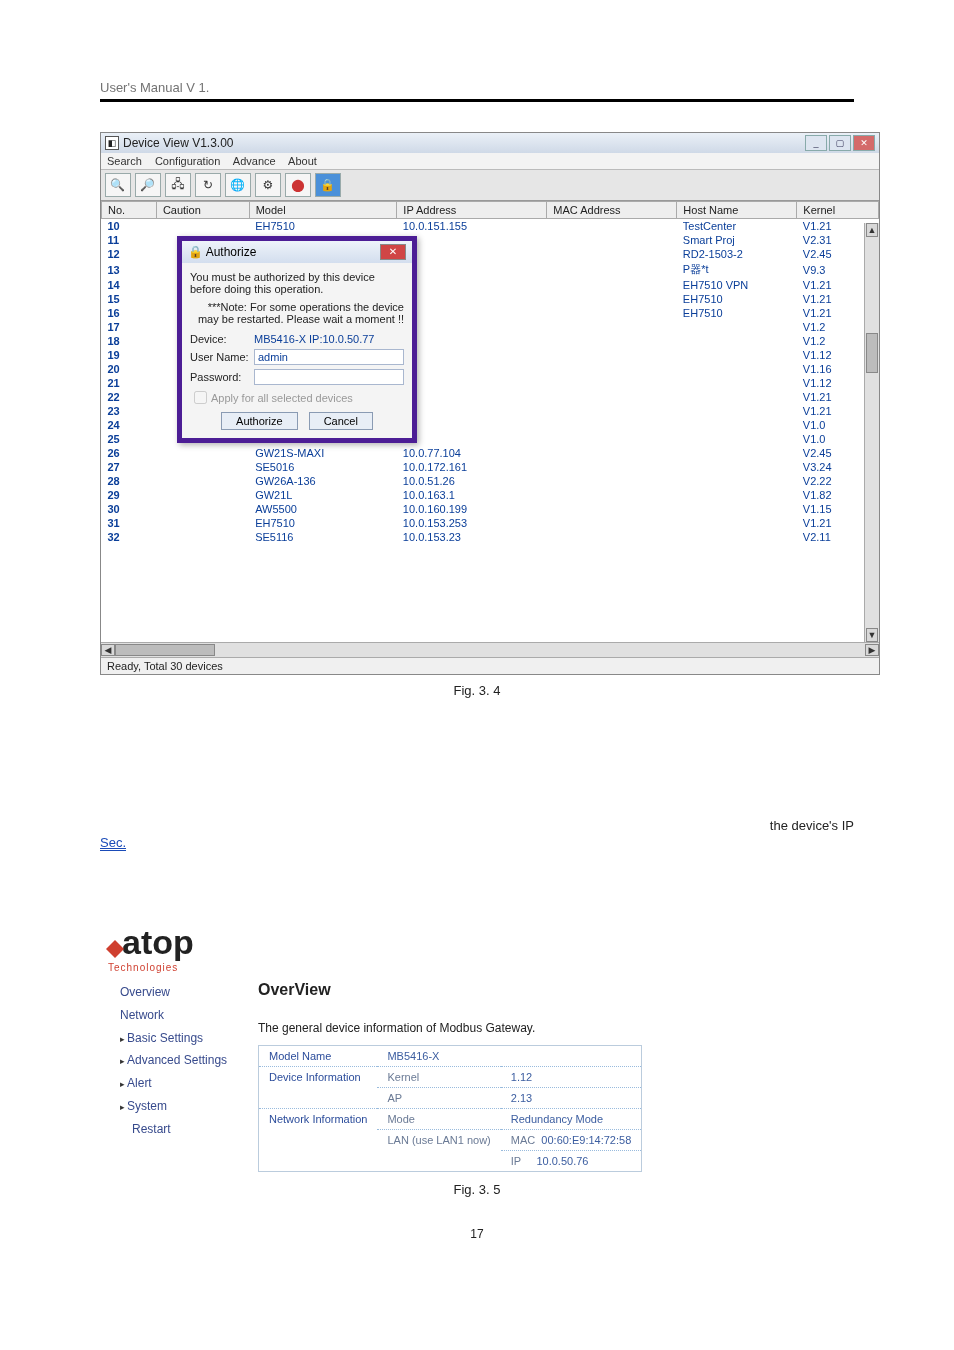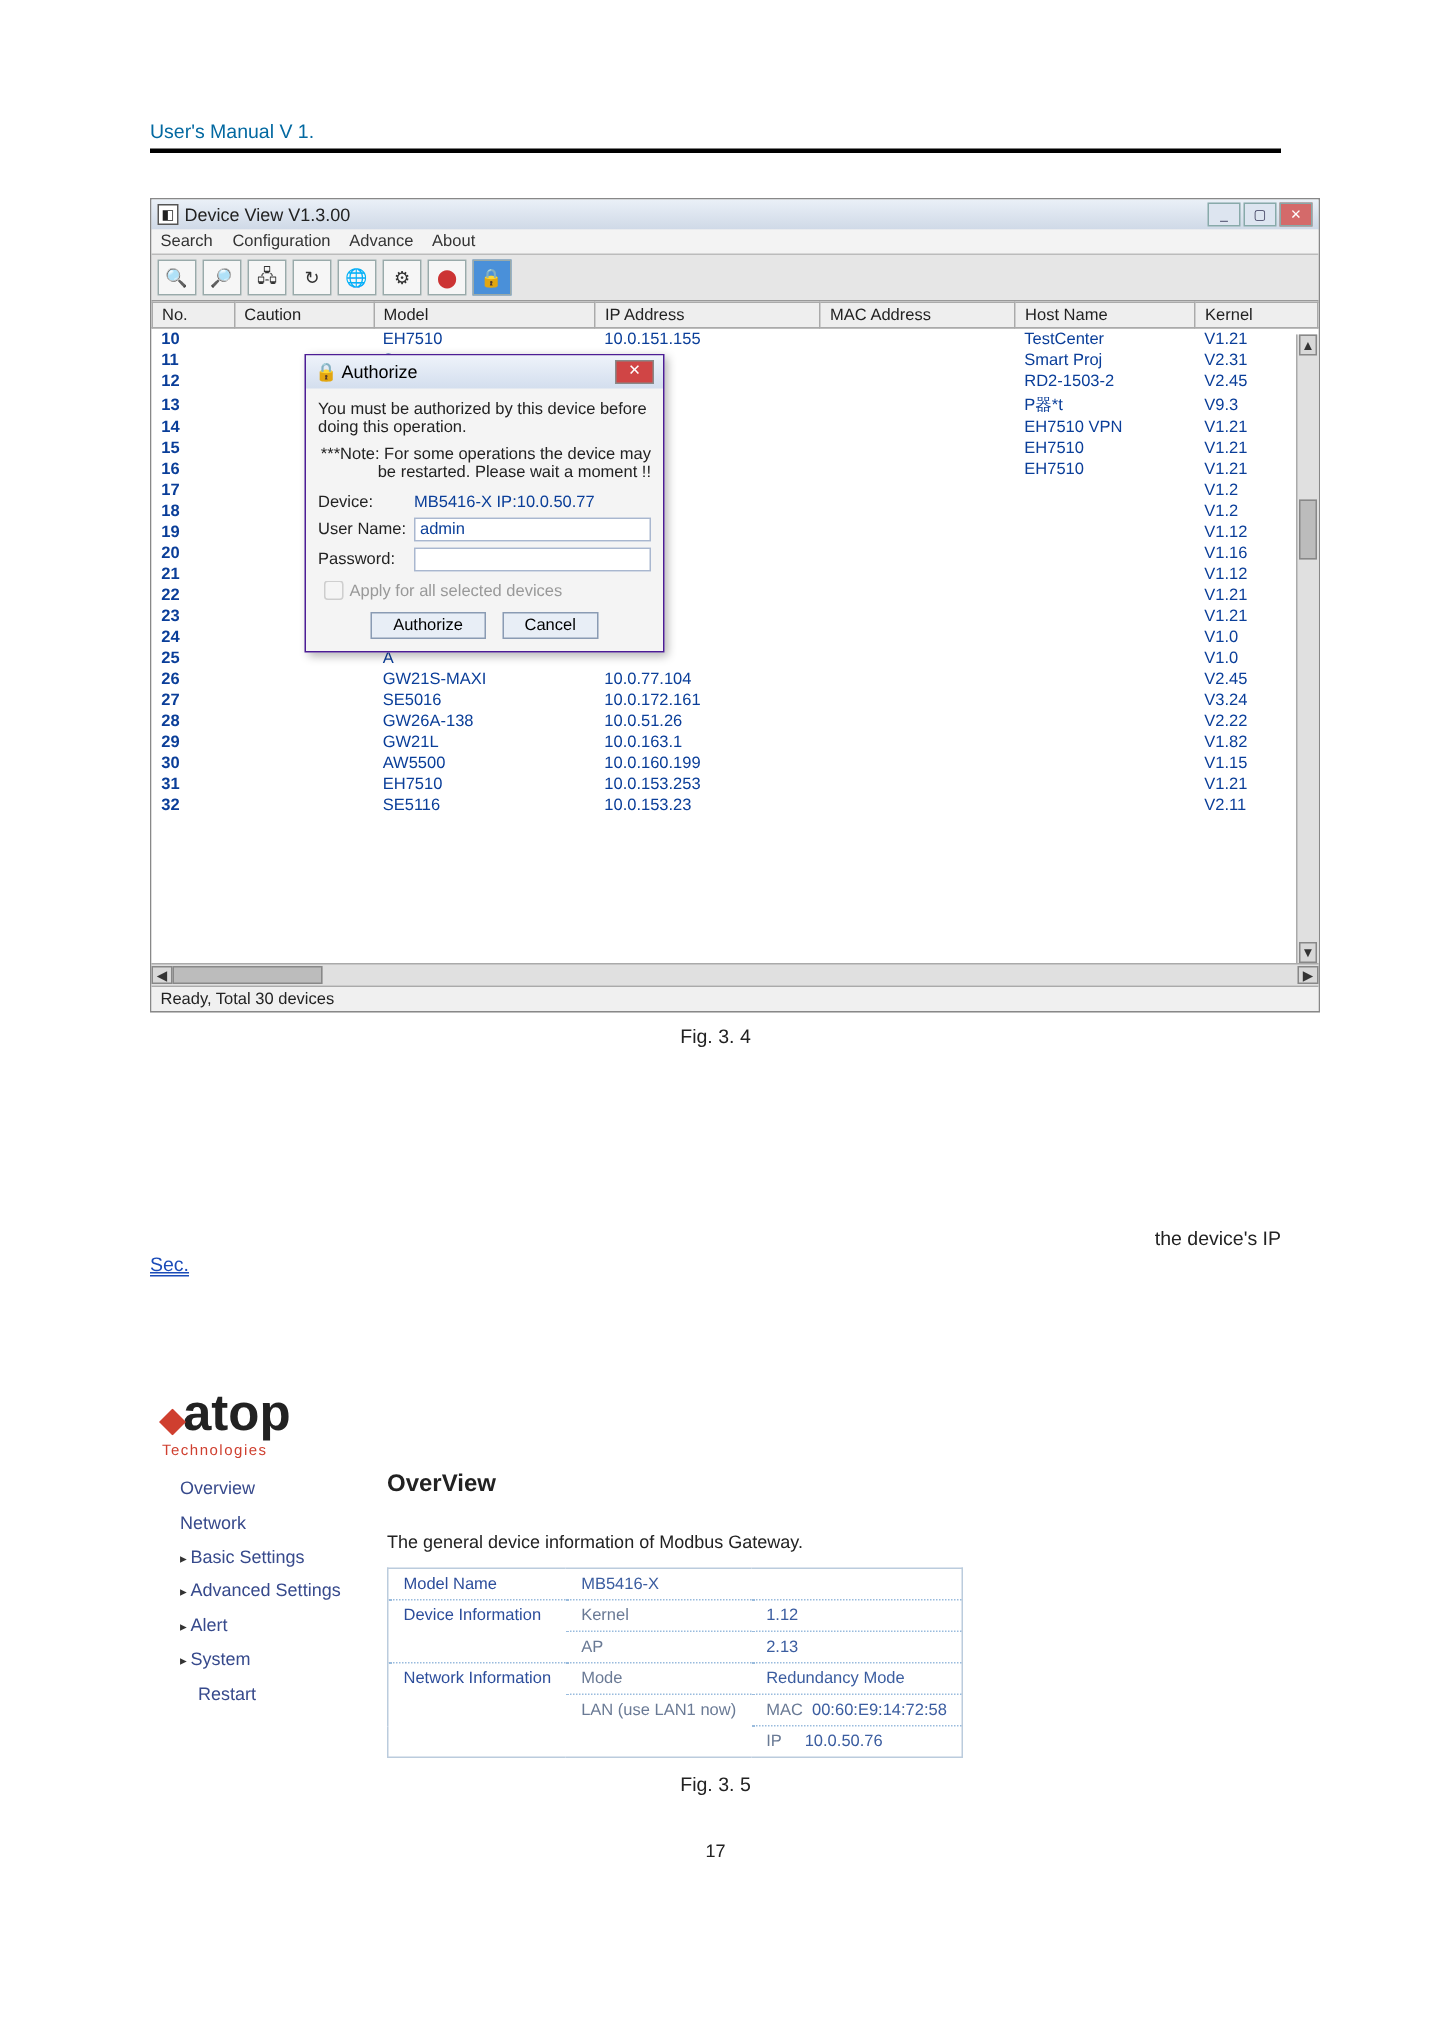--- a/index.html
+++ b/index.html
@@ -1,18 +1,18 @@
 <!DOCTYPE html>
 <html><head>
 <meta charset="utf-8">
 <style>
   * { box-sizing: border-box; margin: 0; padding: 0; }
   body { font-family: Arial, sans-serif; font-size: 11px; background: #fff; width: 954px; }
   .page { padding: 80px 100px 40px 100px; }
-  .manual-header { font-size: 13px; color: #0369a1; padding-bottom: 4px; }
+  .manual-header { font-size: 13px; color: #737373; padding-bottom: 4px; }
   .hr-thick { border-top: 3px solid #000; margin-bottom: 30px; }
   .app-window { border: 1px solid #888; background: #eee; width: 780px; margin: 0 auto 8px; }
   .titlebar { background: linear-gradient(#eaf0f7,#cfd9e7); display:flex; align-items:center; justify-content:space-between; padding:2px 4px; }
   .titlebar-left { display:flex; align-items:center; gap:4px; font-size:12px; color:#222; }
   .titlebar-icon { display:inline-block; width:14px; height:14px; border:1px solid #555; background:#fff; font-size:9px; text-align:center; line-height:12px; }
   .titlebar-btns { display:flex; gap:2px; }
   .win-btn { width:22px; height:16px; background:#dde5f0; border:1px solid #8aa; font-size:9px; text-align:center; line-height:14px; color:#335; }
   .win-close { background:#d46a6a; color:#fff; }
   .menubar { background:#f3f3f3; border-bottom:1px solid #bbb; padding:2px 6px; font-size:11px; color:#333; }
   .menubar span { margin-right:10px; cursor:default; }
@@ -28,21 +28,21 @@
   .scrollbar-v .arrow { position:absolute; left:1px; width:12px; height:14px; background:#d8d8d8; border:1px solid #888; text-align:center; line-height:12px; font-size:9px; color:#333; }
   .scrollbar-v .arrow.top { top:0; }
   .scrollbar-v .arrow.bottom { bottom:0; }
   .scrollbar-h { height:15px; background:#e0e0e0; border-top:1px solid #aaa; display:flex; align-items:center; }
   .scrollbar-h .arrow { width:14px; height:12px; background:#d8d8d8; border:1px solid #888; text-align:center; line-height:10px; font-size:9px; color:#333; }
   .scrollbar-h .track { flex:1; height:12px; position:relative; }
   .scrollbar-h .thumb { position:absolute; left:0; top:0; height:12px; width:100px; background:#bcbcbc; border:1px solid #888; }
   .statusbar { background:#f0f0f0; border-top:1px solid #aaa; padding:2px 6px; font-size:11px; color:#222; }
 
   
-  .authorize-dlg { position:absolute; left:102px; top:35px; width:240px; background:#f4f4f4; border:1px solid #4c1d95; box-shadow:2px 2px 6px rgba(0,0,0,.3); }
+  .authorize-dlg { position:absolute; left:76px; top:35px; width:240px; background:#f4f4f4; border:5px solid #4c1d95; box-shadow:2px 2px 6px rgba(0,0,0,.3); }
   .dlg-title { background:linear-gradient(#eef3fa,#d3deee); padding:3px 6px; font-size:12px; display:flex; justify-content:space-between; align-items:center; }
   .dlg-close { width:26px; height:16px; background:#d04545; color:#fff; font-size:10px; text-align:center; line-height:14px; border:1px solid #888; }
   .dlg-body { padding:8px; font-size:11px; color:#222; }
   .dlg-body .msg { margin-bottom:6px; }
   .dlg-body .note { margin-bottom:8px;text-align:right; }
   .dlg-row { display:flex; align-items:center; margin-bottom:4px; }
   .dlg-row label { width:64px; color:#222; }
   .dlg-row input { flex:1; border:1px solid #a9b7cf; padding:1px 3px; font-size:11px; color:#0a3e99; }
   .dlg-check { margin:6px 0 8px 4px; color:#999; font-size:11px; display:flex; align-items:center; gap:4px; }
   .dlg-btns { text-align:center; }
@@ -281,21 +281,21 @@
               <td></td>
               <td>SE5016</td>
               <td>10.0.172.161</td>
               <td></td>
               <td></td>
               <td>V3.24</td>
             </tr>
             <tr>
               <td class="no">28</td>
               <td></td>
-              <td>GW26A-138</td>
+              <td>GW26A-136</td>
               <td>10.0.51.26</td>
               <td></td>
               <td></td>
               <td>V2.22</td>
             </tr>
             <tr>
               <td class="no">29</td>
               <td></td>
               <td>GW21L</td>
               <td>10.0.163.1</td>

